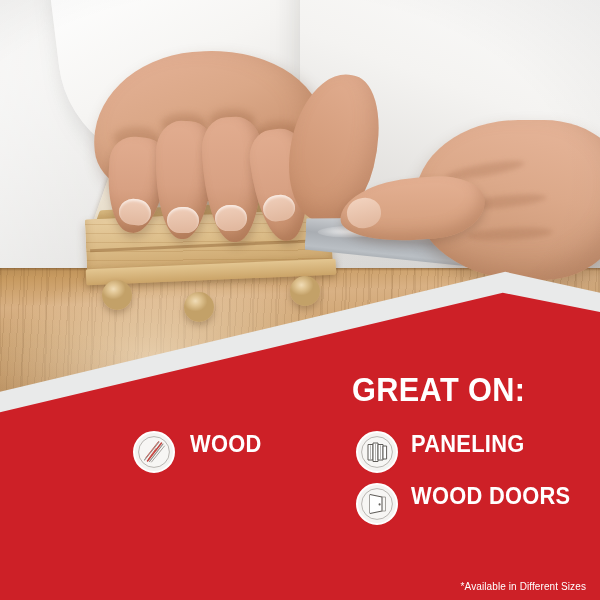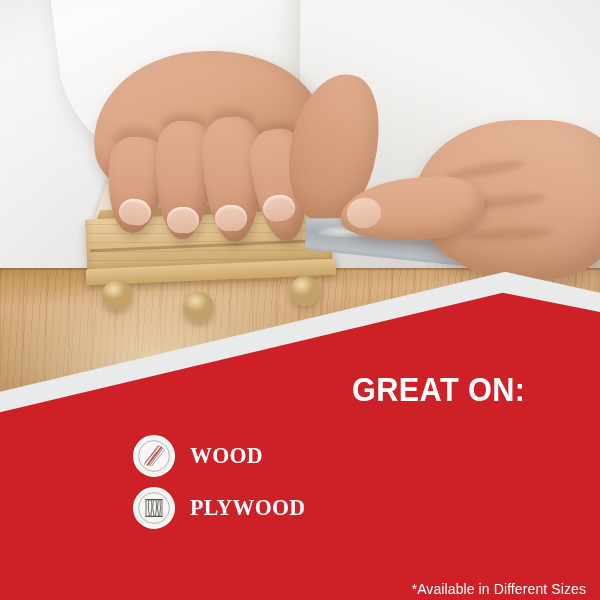--- a/index.html
+++ b/index.html
@@ -253,22 +253,22 @@
   }
 
   .grid{
     position:absolute; left:0; top:415px; width:600px;
   }
   .col{ position:absolute; top:0; }
   .col-left{ left:133px; }
   .col-right{ left:356px; }
 
   .item{
-    display:flex; align-items:center;
-    height:50px; margin-bottom:2px;font-family:Liberation Serif, serif;
+    display:flex; 
+    height:50px; margin-bottom:2px;
   }
   .badge{
     position:relative;
     width:42px; height:42px; flex:0 0 42px;
     border-radius:50%;
     border:2px solid #ffffff;
     background:#f4f3f1;
     display:flex; align-items:center; justify-content:center;
     box-shadow:0 0 0 1.5px rgba(205,32,39,.55);
     overflow:hidden;
@@ -279,21 +279,21 @@
     font-size:23px; font-weight:700;
     color:#ffffff; letter-spacing:.3px;
     white-space:nowrap;
     transform:scaleX(.95);
     transform-origin:left center;
   }
   .col-right .label{ margin-left:13px; }
 
   .footnote{
     position:absolute; right:14px; top:565px;
-    font-size:14px; color:#ffffff;
+    font-size:10px; color:#ffffff;
     letter-spacing:.1px;
     white-space:nowrap;
   }
 </style>
 </head>
 <body>
 
 <div id="stage">
 
   <div class="photo">
@@ -375,47 +375,58 @@
                 <path d="M12.5 26.5 L26 9" stroke="#8d8a86" stroke-width="1.1"></path>
                 <path d="M9 22.5 L21.5 6.5" stroke="#c86b63" stroke-width="1"></path>
                 <path d="M14.5 27 L27.5 11" stroke="#a5a19d" stroke-width="1"></path>
                 <path d="M11.8 23.5 Q15 19 19 13.5" stroke="#d25a4f" stroke-width="0.9"></path>
               </g>
             </svg>
           </span>
           <span class="label">WOOD</span>
         </div>
 
+
+      </div>
+
+      <div class="col col-right">
+
         <div class="item">
           <span class="badge">
             <svg width="34" height="34" viewBox="0 0 34 34">
               <circle cx="17" cy="17" r="15.4" fill="#f7f6f4" stroke="#b9b6b2" stroke-width="1"></circle>
-              <g stroke="#6f6c69" stroke-width="1" fill="none" stroke-linecap="round">
-                <path d="M9 8.5 L9 25.5"></path>
-                <path d="M25 8.5 L25 25.5"></path>
-                <path d="M11.5 9 Q10.5 17 12.5 25"></path>
-                <path d="M14 9 Q16 14 13.8 25"></path>
-                <path d="M16.4 9 Q14.6 16 17 25"></path>
-                <path d="M18.8 9 Q20.6 15 18.4 25"></path>
-                <path d="M21.2 9 Q19.4 17 21.8 25"></path>
-                <path d="M23 9 Q24 17 22.8 25"></path>
+              <g fill="#ffffff" stroke="#5f5c58" stroke-width="1" stroke-linejoin="round">
+                <rect x="8" y="9.5" width="5" height="15.5"></rect>
+                <rect x="13" y="8" width="5" height="18.5"></rect>
+                <rect x="18" y="9.5" width="5" height="15.5"></rect>
+                <rect x="23" y="11" width="3.6" height="13"></rect>
               </g>
-              <g stroke="#55524f" stroke-width="1.2" fill="none">
-                <path d="M8.6 8.6 L25.4 8.6"></path>
-                <path d="M8.6 25.4 L25.4 25.4"></path>
+              <g stroke="#9a9793" stroke-width="0.7">
+                <path d="M10.5 10.3 L10.5 24.2"></path>
+                <path d="M15.5 8.8 L15.5 25.7"></path>
+                <path d="M20.5 10.3 L20.5 24.2"></path>
               </g>
             </svg>
           </span>
-          <span class="label">PLYWOOD</span>
+          <span class="label">PANELING</span>
         </div>
 
-      </div>
-
-      <div class="col col-right">
-
-
-
+
+        <div class="item">
+          <span class="badge">
+            <svg width="34" height="34" viewBox="0 0 34 34">
+              <circle cx="17" cy="17" r="15.4" fill="#f7f6f4" stroke="#b9b6b2" stroke-width="1"></circle>
+              <g fill="none" stroke="#5f5c58" stroke-width="1.1" stroke-linejoin="round">
+                <path d="M10 7.5 L10 26.5"></path>
+                <path d="M10 7.5 L22 10 L22 24 L10 26.5" fill="#ffffff"></path>
+              </g>
+              <circle cx="19.6" cy="17.4" r="1.05" fill="#5f5c58"></circle>
+              <path d="M22 10 L25.5 10 L25.5 24 L22 24" fill="none" stroke="#9a9793" stroke-width="0.9"></path>
+            </svg>
+          </span>
+          <span class="label">WOOD DOORS</span>
+        </div>
       </div>
     </div>
 
     <div class="footnote">*Available in Different Sizes</div>
   </div>
 </div>
 
 </body></html>

